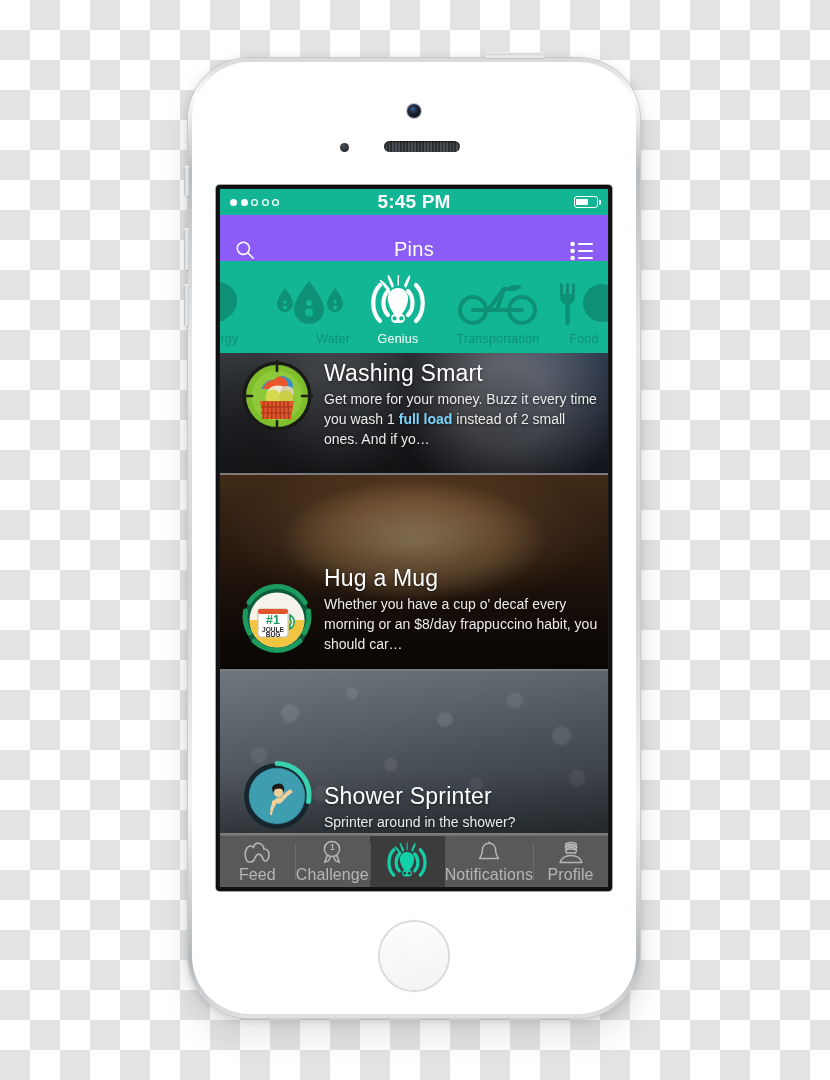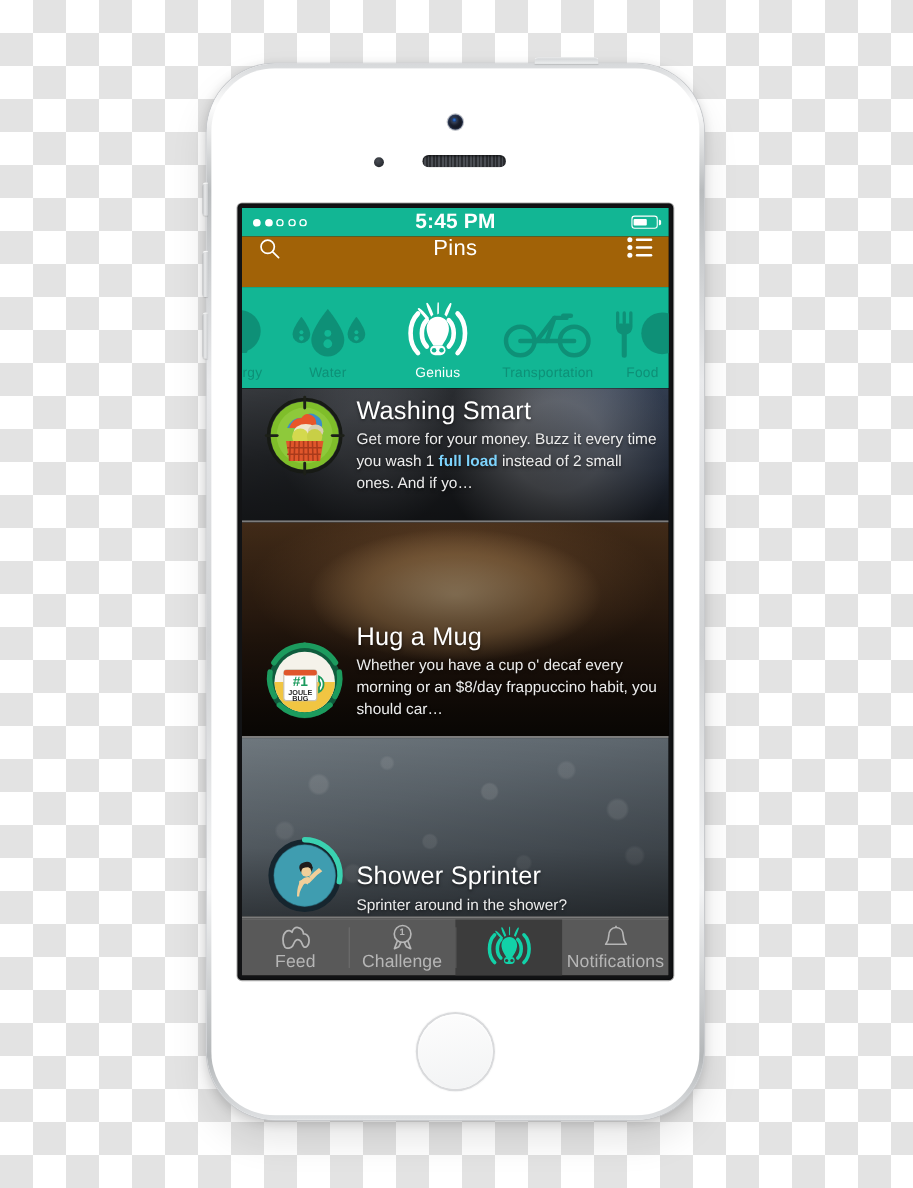--- a/index.html
+++ b/index.html
@@ -147,23 +147,23 @@
     transform: translateY(-50%);
     width:2px; height:4.5px; border-radius:0 1.5px 1.5px 0;
     background:#ffffff;
   }
   .battery-fill { height:100%; background:#ffffff; border-radius:1px; }
 
   
   .navbar {
     flex: 0 0 auto;
     height: 46px;
-    background: #a16207;
+    background: #8b5cf6;
     display: flex;
-    align-items: flex-start;
+    align-items: flex-end;
     padding: 0 14px;
     color: #fff;
   }
   .nav-side { width: 46px; display: flex; align-items: center; }
   .nav-side.right { justify-content: flex-end; }
   .nav-title {
     flex: 1; text-align: center;
     font-size: 20px; font-weight: 300;
     letter-spacing: .3px;
   }
@@ -405,21 +405,21 @@
       <div class="cat" style="width:56px; margin-left:-30px;">
         <div class="cat-icon">
           <svg width="46" height="48" viewBox="0 0 46 48">
             <circle cx="23" cy="22" r="19" fill="#0e9077"></circle>
             <rect x="16" y="38" width="14" height="4" rx="2" fill="#0e9077"></rect>
           </svg>
         </div>
         <div class="cat-label">Energy</div>
       </div>
 
-      <div class="cat" style="width:104px;">
+      <div class="cat" style="width:104px;align-items:flex-end;">
         <div class="cat-icon">
           <svg width="82" height="50" viewBox="0 0 82 50">
             <path d="M17 10 C17 10 9 20 9 26 a8 8 0 0 0 16 0 C25 20 17 10 17 10 Z" fill="#0e9077"></path>
             <circle cx="17" cy="24" r="1.8" fill="#12b694"></circle>
             <path d="M17 27.5 a1.6 1.6 0 0 1 0 4.2 a1.6 1.6 0 0 1 0 -4.2 Z" fill="#12b694"></path>
             <path d="M41 3 C41 3 26 21 26 31 a15 15 0 0 0 30 0 C56 21 41 3 41 3 Z" fill="#0e9077"></path>
             <circle cx="41" cy="25" r="3.1" fill="#12b694"></circle>
             <path d="M41 30.5 a2.9 2.9 0 0 1 0 8 a2.9 2.9 0 0 1 0 -8 Z" fill="#12b694"></path>
             <path d="M67 10 C67 10 59 20 59 26 a8 8 0 0 0 16 0 C75 20 67 10 67 10 Z" fill="#0e9077"></path>
             <circle cx="67" cy="24" r="1.8" fill="#12b694"></circle>
@@ -646,20 +646,31 @@
         <div class="tab">
           <div class="tab-icon">
             <svg width="24" height="23" viewBox="0 0 24 23" fill="none" stroke="#b6b6b6" stroke-width="1.5" stroke-linejoin="round">
               <path d="M12 2.2 C7.6 2.2 5.4 5.6 5.4 9.6 C5.4 14 3.4 16.2 2.6 17.4 L21.4 17.4 C20.6 16.2 18.6 14 18.6 9.6 C18.6 5.6 16.4 2.2 12 2.2 Z"></path>
               <path d="M12 2.2 L12 0.6"></path>
             </svg>
           </div>
           <div class="tab-label">Notifications</div>
         </div>
 
+        <div class="tab">
+          <div class="tab-icon">
+            <svg width="26" height="23" viewBox="0 0 26 23" fill="none" stroke="#b6b6b6" stroke-width="1.5" stroke-linejoin="round">
+              <path d="M8 2.6 q5 -2 10 0 q1 1 -0.5 1.8 q-5 -1.6 -9 0 q-1.5 -0.8 -0.5 -1.8 Z"></path>
+              <path d="M7.6 5.6 q5.4 -1.8 10.8 0 q1 1 -0.6 1.8 q-5 -1.6 -9.6 0 q-1.6 -0.8 -0.6 -1.8 Z"></path>
+              <path d="M7.8 8.8 q5.2 -1.8 10.4 0 q0.6 2.4 -1.4 3.6 q-3.8 -1.2 -7.6 0 q-2 -1.2 -1.4 -3.6 Z"></path>
+              <path d="M2 21.4 q2.4 -7 11 -7 q8.6 0 11 7 Z"></path>
+            </svg>
+          </div>
+          <div class="tab-label">Profile</div>
+        </div>
 
       </div>
     </div>
 
   </div>
   </div>
 
   <div class="home-btn">
     <div class="home-ring"></div>
   </div>

